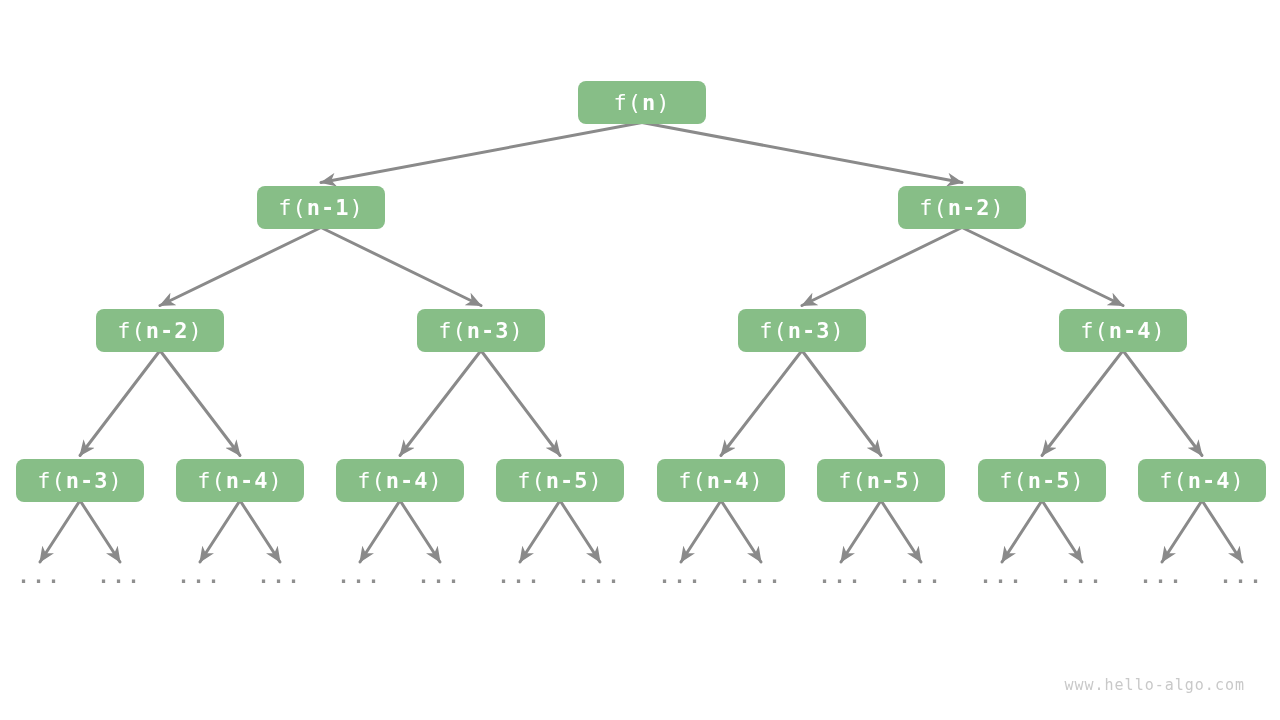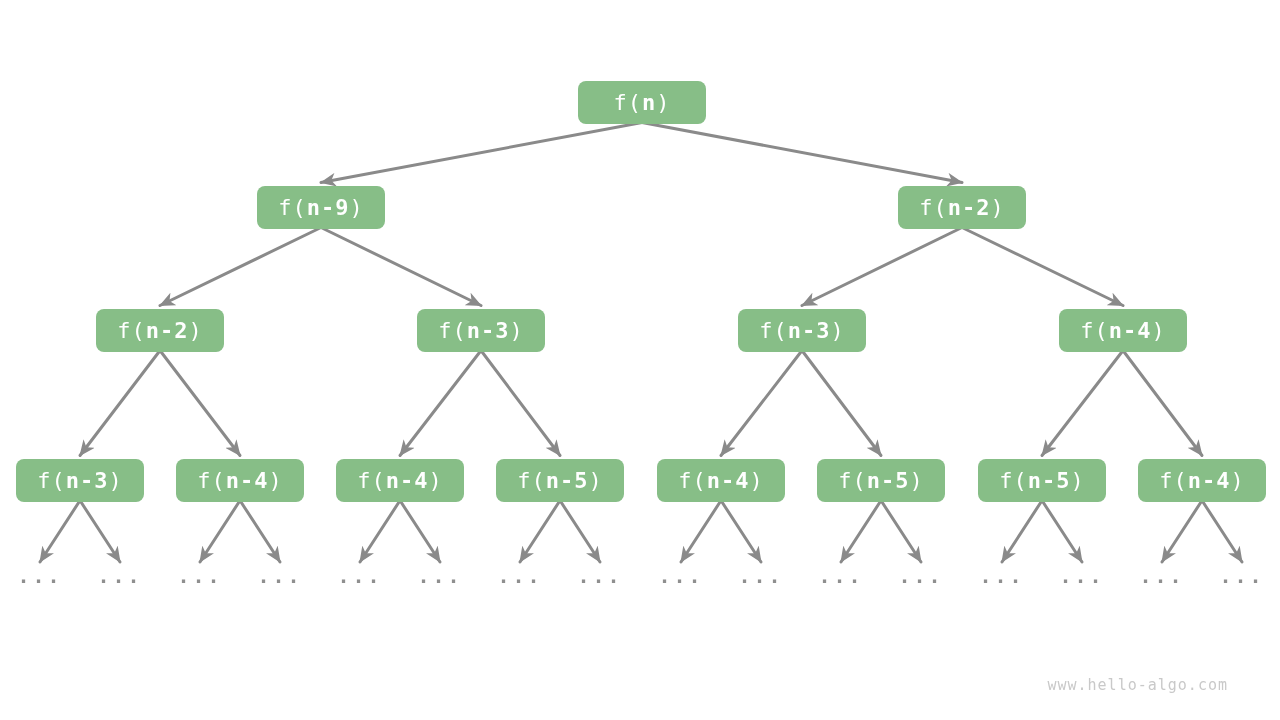--- a/index.html
+++ b/index.html
@@ -57,21 +57,21 @@
     height: 26px;
     line-height: 26px;
     text-align: center;
     color: var(--dots, #8f8f8f);
     font-size: 20px;
     font-weight: bold;
     letter-spacing: 3px;
   }
   .watermark {
     position: absolute;
-    right: 52px;
+    right: 35px;
     bottom: 26px;
     color: var(--wm, #c9c9c9);
     font-size: 15px;
     letter-spacing: 1px;
   }
 </style>
 </head>
 <body>
 
 <div class="stage">
@@ -109,21 +109,21 @@
       <line x1="1123" y1="350.5" x2="1042" y2="455.5" class="edge" marker-end="url(#arrowhead)"></line>
       <line x1="1042" y1="500.5" x2="1002" y2="562" class="edge" marker-end="url(#arrowhead)"></line>
       <line x1="1042" y1="500.5" x2="1082" y2="562" class="edge" marker-end="url(#arrowhead)"></line>
       <line x1="1123" y1="350.5" x2="1202" y2="455.5" class="edge" marker-end="url(#arrowhead)"></line>
       <line x1="1202" y1="500.5" x2="1162" y2="562" class="edge" marker-end="url(#arrowhead)"></line>
       <line x1="1202" y1="500.5" x2="1242" y2="562" class="edge" marker-end="url(#arrowhead)"></line>
     </svg>
 
   <div class="nodes-layer" id="nodes-layer">
       <div class="node" style="left: 578px; top: 80.5px;"><span>f(</span><span class="bold-part">n</span><span>)</span></div>
-      <div class="node" style="left: 257px; top: 185.5px;"><span>f(</span><span class="bold-part">n-9</span><span>)</span></div>
+      <div class="node" style="left: 257px; top: 185.5px;"><span>f(</span><span class="bold-part">n-1</span><span>)</span></div>
       <div class="node" style="left: 898px; top: 185.5px;"><span>f(</span><span class="bold-part">n-2</span><span>)</span></div>
       <div class="node" style="left: 96px; top: 308.5px;"><span>f(</span><span class="bold-part">n-2</span><span>)</span></div>
       <div class="node" style="left: 417px; top: 308.5px;"><span>f(</span><span class="bold-part">n-3</span><span>)</span></div>
       <div class="node" style="left: 738px; top: 308.5px;"><span>f(</span><span class="bold-part">n-3</span><span>)</span></div>
       <div class="node" style="left: 1059px; top: 308.5px;"><span>f(</span><span class="bold-part">n-4</span><span>)</span></div>
       <div class="node" style="left: 16px; top: 458.5px;"><span>f(</span><span class="bold-part">n-3</span><span>)</span></div>
       <div class="dots" style="left: 0px; top: 563px;">...</div>
       <div class="dots" style="left: 80px; top: 563px;">...</div>
       <div class="node" style="left: 176px; top: 458.5px;"><span>f(</span><span class="bold-part">n-4</span><span>)</span></div>
       <div class="dots" style="left: 160px; top: 563px;">...</div>

